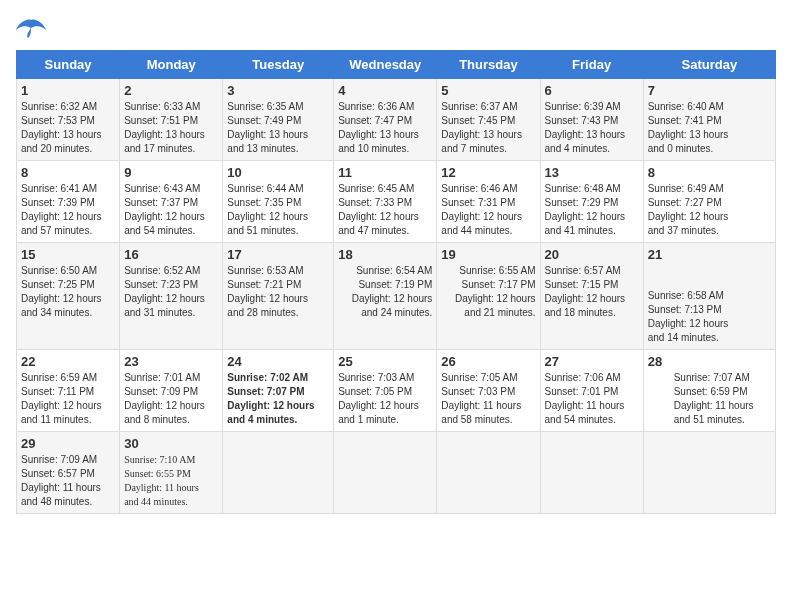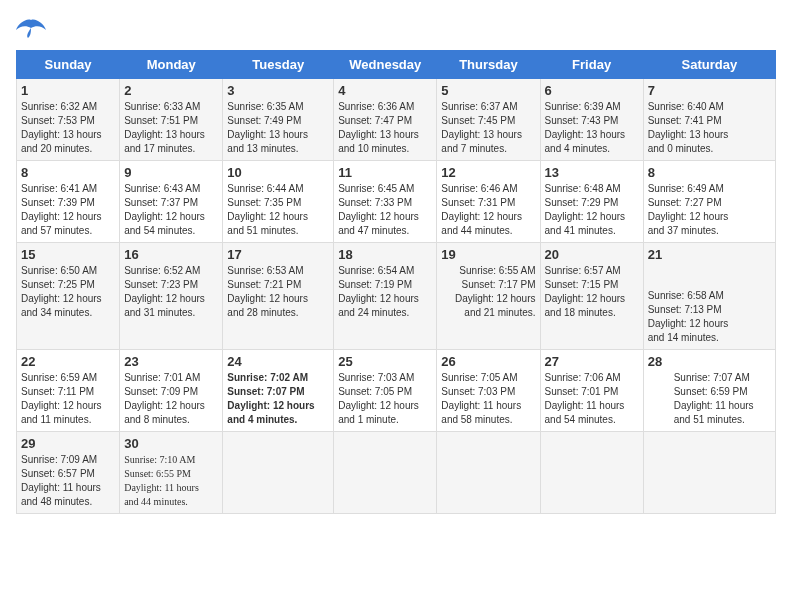--- a/index.html
+++ b/index.html
@@ -242,21 +242,21 @@
         </td>
         <td>
           <span class="day-num">17</span>
           <div class="day-info" style="white-space: pre-line;">Sunrise: 6:53 AM
 Sunset: 7:21 PM
 Daylight: 12 hours
 and 28 minutes.</div>
         </td>
         <td>
           <span class="day-num">18</span>
-          <div class="day-info" style="white-space: pre-line;">Sunrise: 6:54 AM
+          <div class="day-info" style="white-space: pre-line; text-align: right;">Sunrise: 6:54 AM
 Sunset: 7:19 PM
 Daylight: 12 hours
 and 24 minutes.</div>
         </td>
         <td>
           <span class="day-num">19</span>
           <div class="day-info" style="white-space: pre-line; text-align: right;">Sunrise: 6:55 AM
 Sunset: 7:17 PM
 Daylight: 12 hours
 and 21 minutes.</div>

